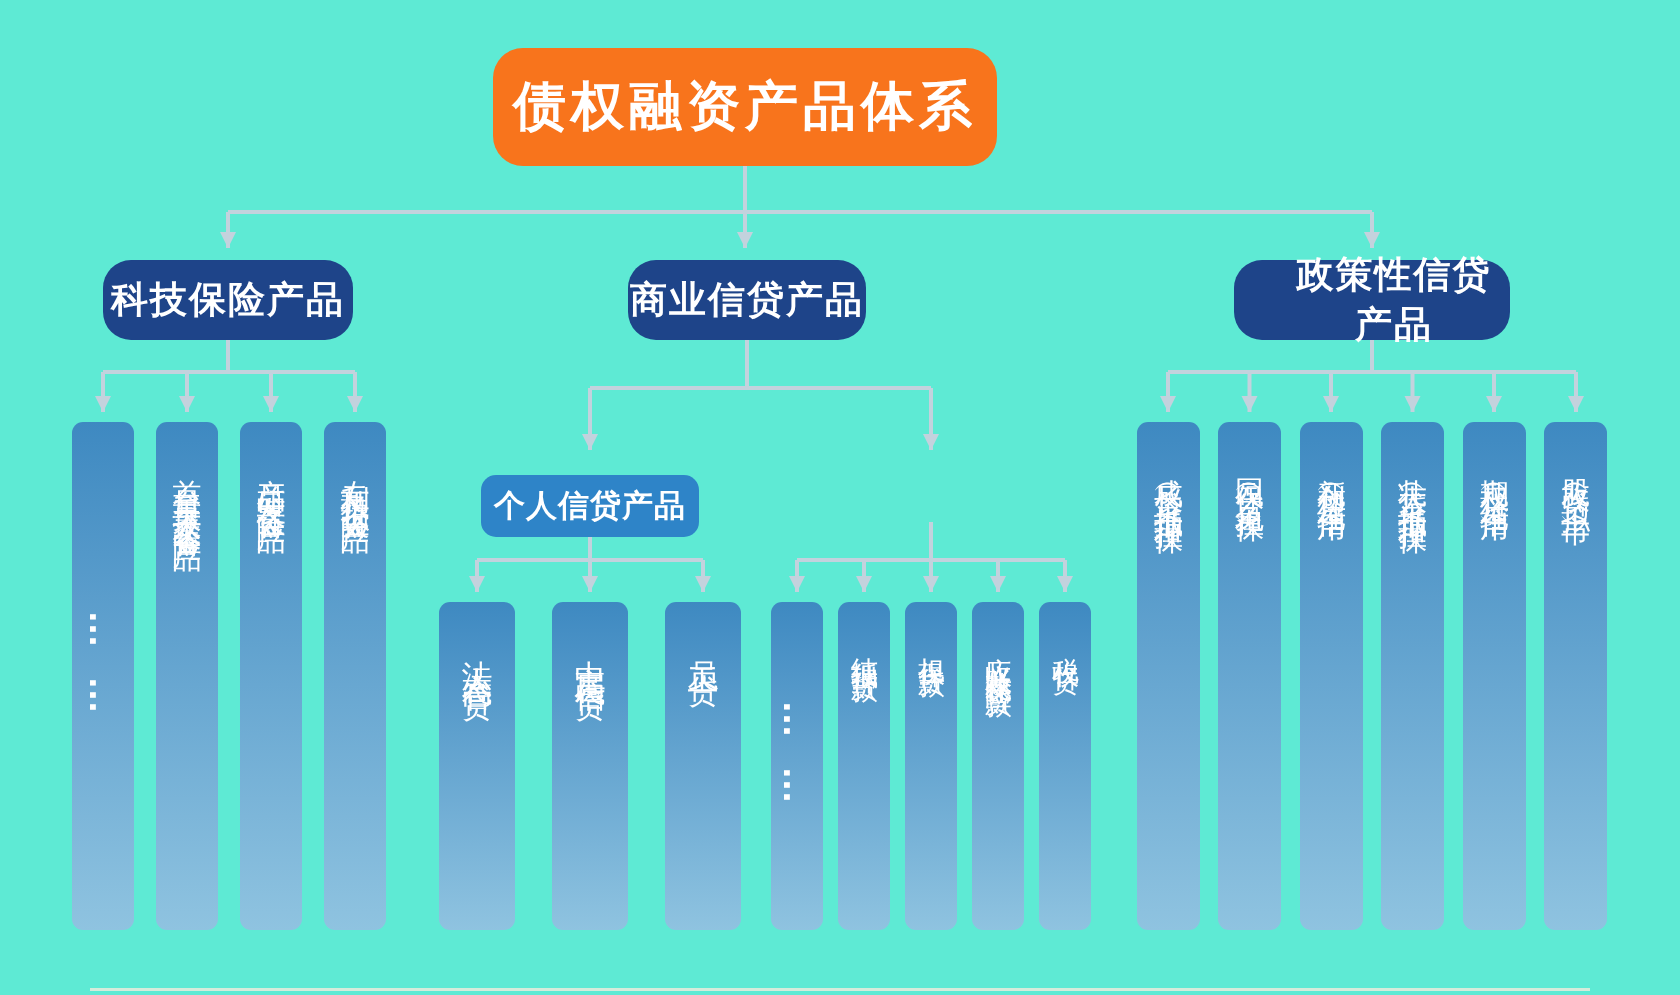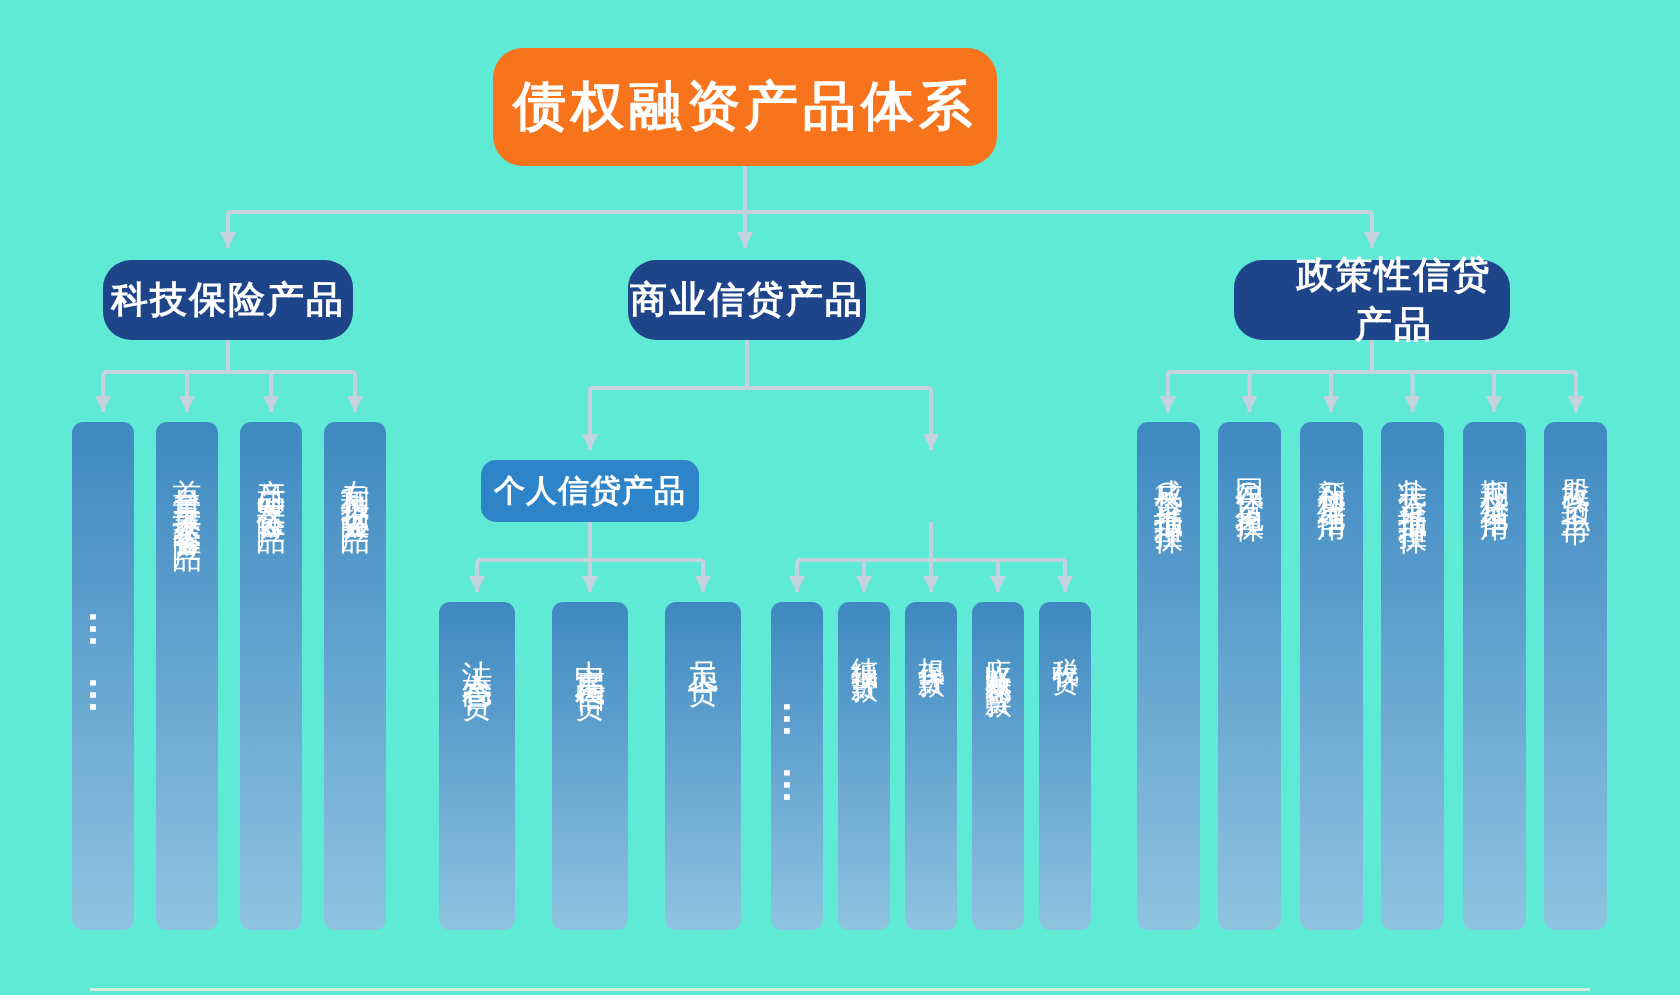--- a/index.html
+++ b/index.html
@@ -16,21 +16,21 @@
     font-size:53px;font-weight:bold;letter-spacing:5px;
   }
   .l2-head{
     background:var(--navy,#1E4489);
     border-radius:28px;
     font-size:37px;font-weight:bold;letter-spacing:2px;
   }
   .l3-head{
     background:var(--blue,#2E84C8);
     border-radius:15px;
-    font-size:31px;font-weight:bold;letter-spacing:1px;
+    font-size:31px;font-weight:bold;letter-spacing:1px;margin-top:15px;
   }
   .bar{
     position:absolute;box-sizing:border-box;border-radius:11px;
     background:linear-gradient(180deg,var(--bar_top,#3E89C1) 0%,var(--bar_bottom,#8FC3E0) 100%);
     display:flex;justify-content:center;align-items:flex-start;
   }
   .bar .vtext{
     writing-mode:vertical-rl;text-orientation:mixed;
     color:var(--text_light,#fff);margin-top:34px;line-height:1.0;
   }

